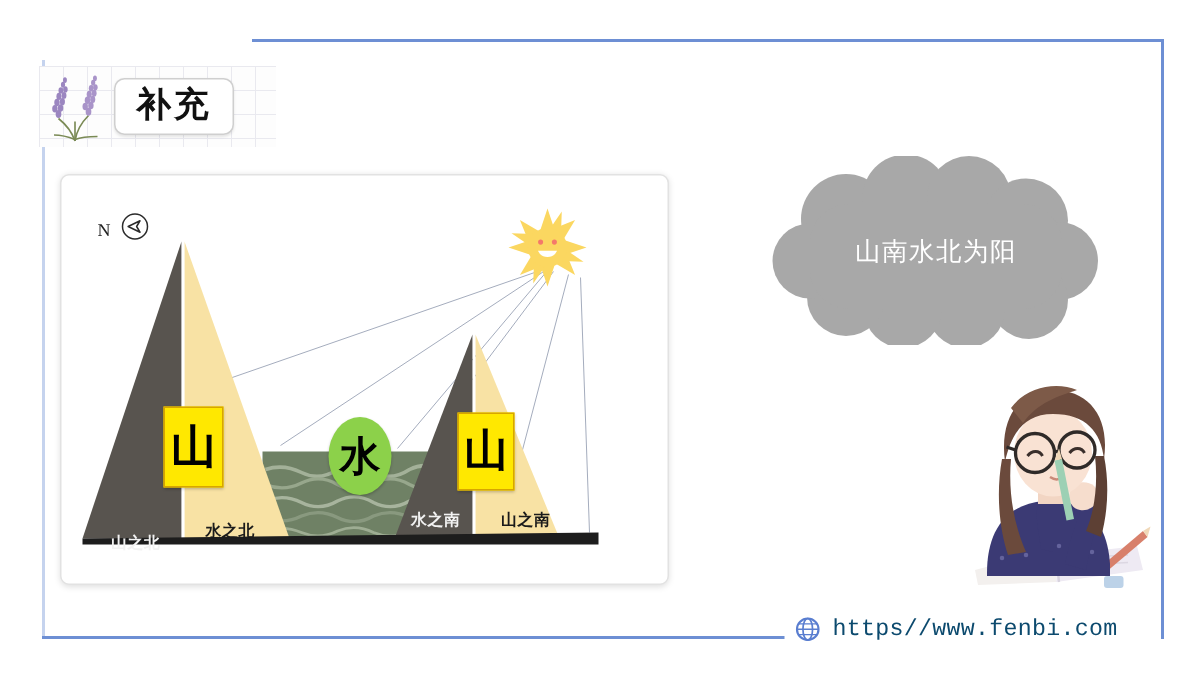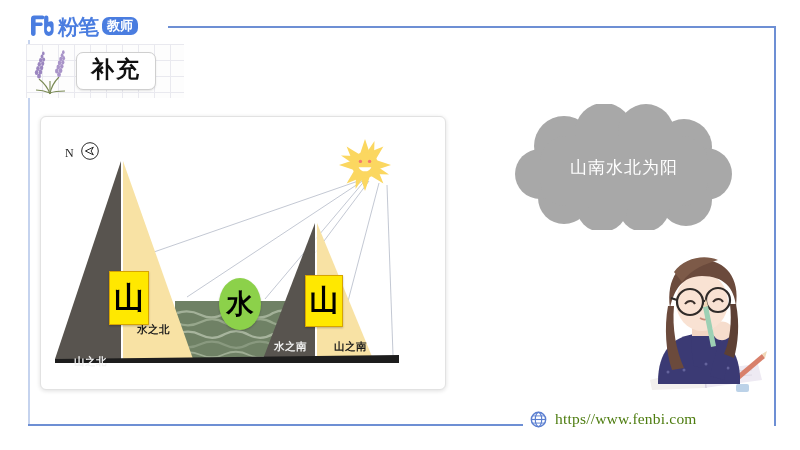--- a/index.html
+++ b/index.html
@@ -263,47 +263,37 @@
     position: absolute;
     left: 530px;
     top: 410px;
     display: flex;
     align-items: center;
     gap: 8px;
     z-index: 10;
   }
   .globe { width: 17px; height: 17px; flex: none; }
   .footer-url {
-    color: #4d7c0f;
+    color: #0c4a6e;
     font-size: 15.5px;
     letter-spacing: 0.2px;
-    font-family: Liberation Serif, serif;
+    font-family: Liberation Mono, monospace;
     text-align: center;
   }
 </style>
 </head>
 <body>
 
 <div class="slide">
 
   <div class="frame-top"></div>
   <div class="frame-right"></div>
   <div class="frame-bottom"></div>
   <div class="frame-left"></div>
 
-  <div class="logo">
-    <span class="logo-mark">
-      <svg viewBox="0 0 26 24" width="26" height="24">
-        <path d="M3 4.5 C3 2.8 4.3 1.6 6 1.6 L14.5 1.6 C15.6 1.6 16.3 2.4 16.3 3.4 C16.3 4.4 15.6 5.2 14.5 5.2 L7.6 5.2 L7.6 8.6 L13 8.6 C14 8.6 14.7 9.3 14.7 10.2 C14.7 11.2 14 11.9 13 11.9 L7.6 11.9 L7.6 19.5 C7.6 20.9 6.6 21.9 5.3 21.9 C4 21.9 3 20.9 3 19.5 Z" fill="#4a7de0"></path>
-        <path d="M18.3 1.6 C19.5 1.6 20.4 2.5 20.4 3.7 L20.4 8.1 C21.2 7.5 22.1 7.2 23.1 7.2 C24.6 7.2 25.6 8.5 25.6 10.6 L25.6 16.6 C25.6 19.8 23.6 22 20.8 22 C18 22 16.1 19.8 16.1 16.6 L16.1 3.7 C16.1 2.5 17 1.6 18.3 1.6 Z M20.85 12.3 C19.6 12.3 18.8 13.4 18.8 15.1 C18.8 16.8 19.6 17.9 20.85 17.9 C22.1 17.9 22.9 16.8 22.9 15.1 C22.9 13.4 22.1 12.3 20.85 12.3 Z" fill="#4a7de0"></path>
-      </svg>
-    </span>
-    <span class="logo-text">粉笔</span>
-    <span class="logo-badge">教师</span>
-  </div>
 
   <div class="title-block">
     <span class="lavender">
       <svg viewBox="0 0 44 50" width="44" height="50">
         <g stroke="#7a8a55" stroke-width="1.1" fill="none">
           <path d="M22 48 C20 42 16 37 11 33"></path>
           <path d="M22 48 C23 41 26 36 31 31"></path>
           <path d="M22 48 C22 43 22 39 22 35"></path>
           <path d="M22 47 C17 45 13 44 8 44"></path>
           <path d="M22 47 C27 45 32 45 37 45"></path>
@@ -412,21 +402,21 @@
         <span>山</span>
       </div>
       <div class="badge-shui" style="left:172px; top:155px; width:42px; height:52px; font-size:27px;">
         <span>水</span>
       </div>
       <div class="badge-shan" style="left:258px; top:152px; width:36px; height:50px; font-size:29px;">
         <span>山</span>
       </div>
 
       <span class="face-label dark" style="left:27px; top:232px;">山之北</span>
-      <span class="face-label light" style="left:90px; top:200px;font-family:Liberation Serif, serif;">水之北</span>
+      <span class="face-label light" style="left:90px; top:224px;font-family:Liberation Serif, serif;">水之北</span>
       <span class="face-label dark" style="left:227px; top:217px;">水之南</span>
       <span class="face-label light" style="left:274px; top:217px;padding-left:13px;">山之南</span>
 
     </div>
   </div>
 
   <div class="cloud-wrap">
     <svg class="cloud-svg" viewBox="0 0 232 126">
       <g fill="#a8a8a8">
         <circle cx="56" cy="42" r="30"></circle>

